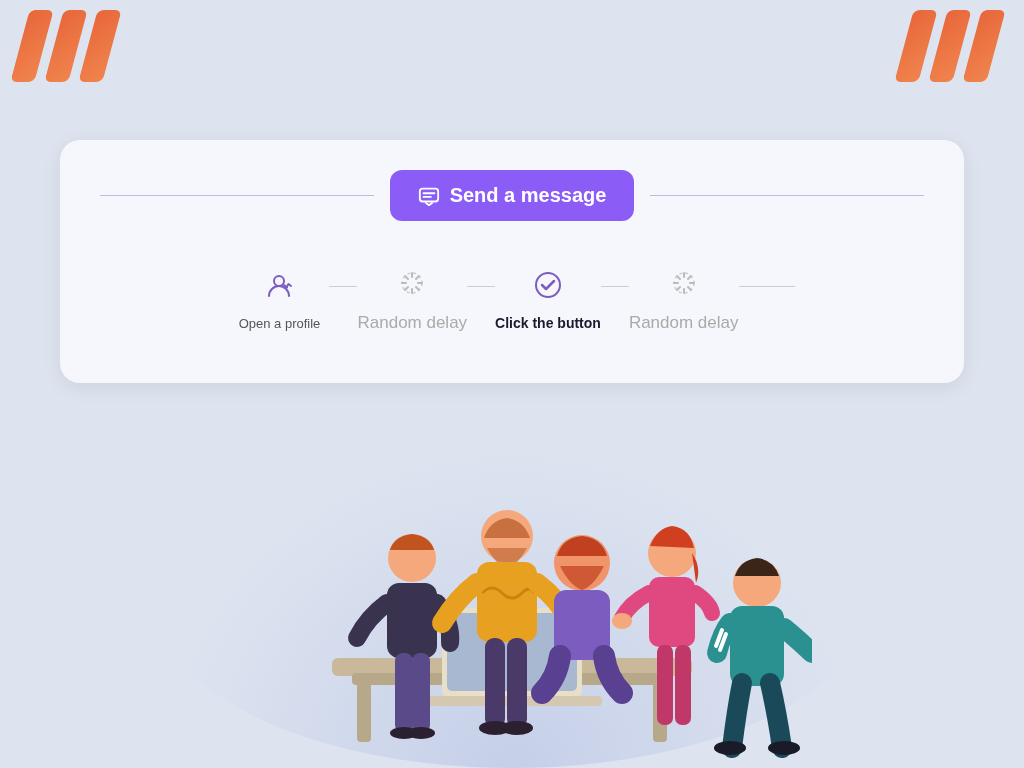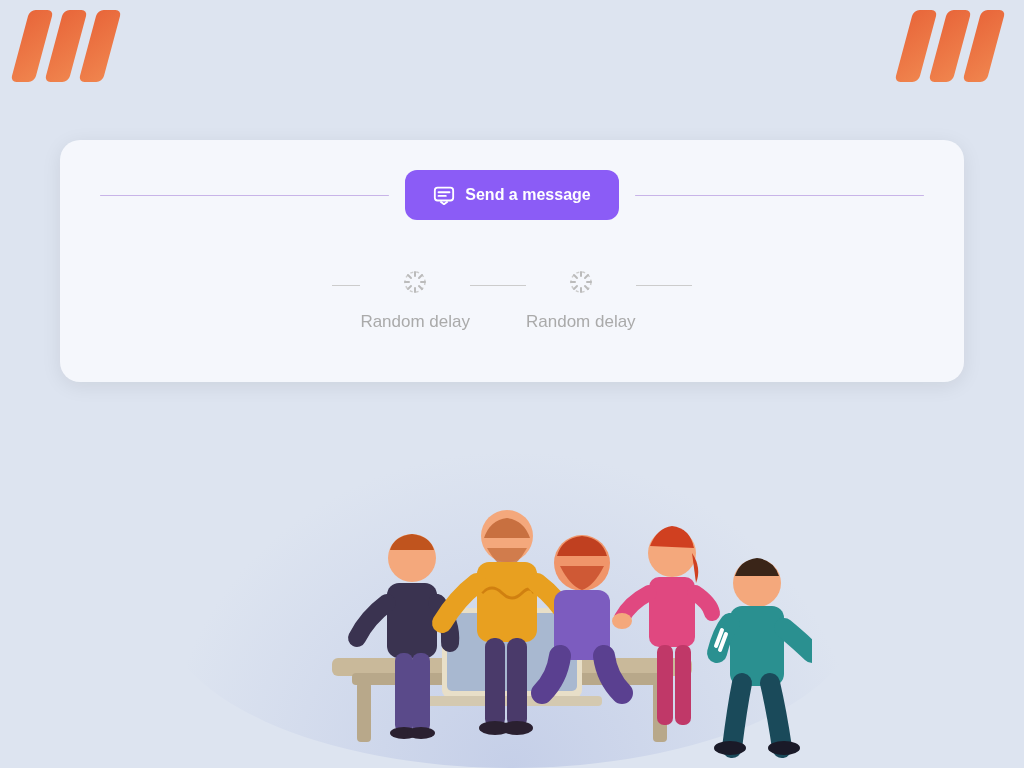--- a/index.html
+++ b/index.html
@@ -76,21 +76,21 @@
       margin-left: 16px;
       border-radius: 1px;
     }
 
     .send-message-btn {
       background: #8b5cf6;
       color: white;
       border: none;
       border-radius: 12px;
       padding: 14px 28px;
-      font-size: 16px;
+      font-size: 20px;
       font-weight: 600;
       cursor: pointer;
       display: flex;
       align-items: center;
       gap: 10px;
       white-space: nowrap;
     }
 
     
     .steps-row {
@@ -199,20 +199,31 @@
         <path d="M8 19l4 3 4-3" stroke="white" stroke-width="2" fill="none" stroke-linejoin="round"></path>
         <path d="M6 9h12M6 13h8" stroke="white" stroke-width="2" stroke-linecap="round"></path>
       </svg>
       <span>Send a message</span>
     </button>
     <div class="line-right"></div>
   </div>
 
   <div class="steps-row">
 
+    <div class="step">
+      <div class="step-icon">
+        <svg class="icon-svg" viewBox="0 0 32 32" fill="none">
+          <circle cx="16" cy="11" r="5" stroke="#7c5cbf" stroke-width="2" fill="none"></circle>
+          <path d="M6 26c0-5.523 4.477-10 10-10s10 4.477 10 10" stroke="#7c5cbf" stroke-width="2" fill="none" stroke-linecap="round"></path>
+          <path d="M21 15l3 2.5" stroke="#7c5cbf" stroke-width="2" stroke-linecap="round"></path>
+          <polyline points="23.5,17 25.5,14 28,16" stroke="#7c5cbf" stroke-width="2" stroke-linecap="round" stroke-linejoin="round" fill="none"></polyline>
+        </svg>
+      </div>
+      <span class="step-label">Open a profile</span>
+    </div>
 
     <div class="step-connector"></div>
 
     <div class="step">
       <div class="step-icon">
         <svg class="icon-svg" viewBox="0 0 32 32" fill="none">
           <circle cx="16" cy="16" r="10" stroke="#ccc" stroke-width="1.5" fill="none" stroke-dasharray="3 3"></circle>
           <line x1="16" y1="6" x2="16" y2="10" stroke="#bbb" stroke-width="2" stroke-linecap="round"></line>
           <line x1="16" y1="22" x2="16" y2="26" stroke="#bbb" stroke-width="2" stroke-linecap="round"></line>
           <line x1="6" y1="16" x2="10" y2="16" stroke="#bbb" stroke-width="2" stroke-linecap="round"></line>
@@ -221,20 +232,29 @@
           <line x1="23" y1="9" x2="20" y2="12" stroke="#bbb" stroke-width="2" stroke-linecap="round"></line>
           <line x1="9" y1="23" x2="12" y2="20" stroke="#bbb" stroke-width="2" stroke-linecap="round"></line>
           <line x1="23" y1="23" x2="20" y2="20" stroke="#bbb" stroke-width="2" stroke-linecap="round"></line>
         </svg>
       </div>
       <span class="step-label muted">Random delay</span>
     </div>
 
     <div class="step-connector"></div>
 
+    <div class="step">
+      <div class="step-icon">
+        <svg class="icon-svg" viewBox="0 0 32 32" fill="none">
+          <circle cx="16" cy="16" r="12" stroke="#7c5cbf" stroke-width="2" fill="none"></circle>
+          <polyline points="10,16 14,20 22,12" stroke="#7c5cbf" stroke-width="2.5" stroke-linecap="round" stroke-linejoin="round" fill="none"></polyline>
+        </svg>
+      </div>
+      <span class="step-label active">Click the button</span>
+    </div>
 
     <div class="step-connector"></div>
 
     <div class="step">
       <div class="step-icon">
         <svg class="icon-svg" viewBox="0 0 32 32" fill="none">
           <circle cx="16" cy="16" r="10" stroke="#ccc" stroke-width="1.5" fill="none" stroke-dasharray="3 3"></circle>
           <line x1="16" y1="6" x2="16" y2="10" stroke="#bbb" stroke-width="2" stroke-linecap="round"></line>
           <line x1="16" y1="22" x2="16" y2="26" stroke="#bbb" stroke-width="2" stroke-linecap="round"></line>
           <line x1="6" y1="16" x2="10" y2="16" stroke="#bbb" stroke-width="2" stroke-linecap="round"></line>

